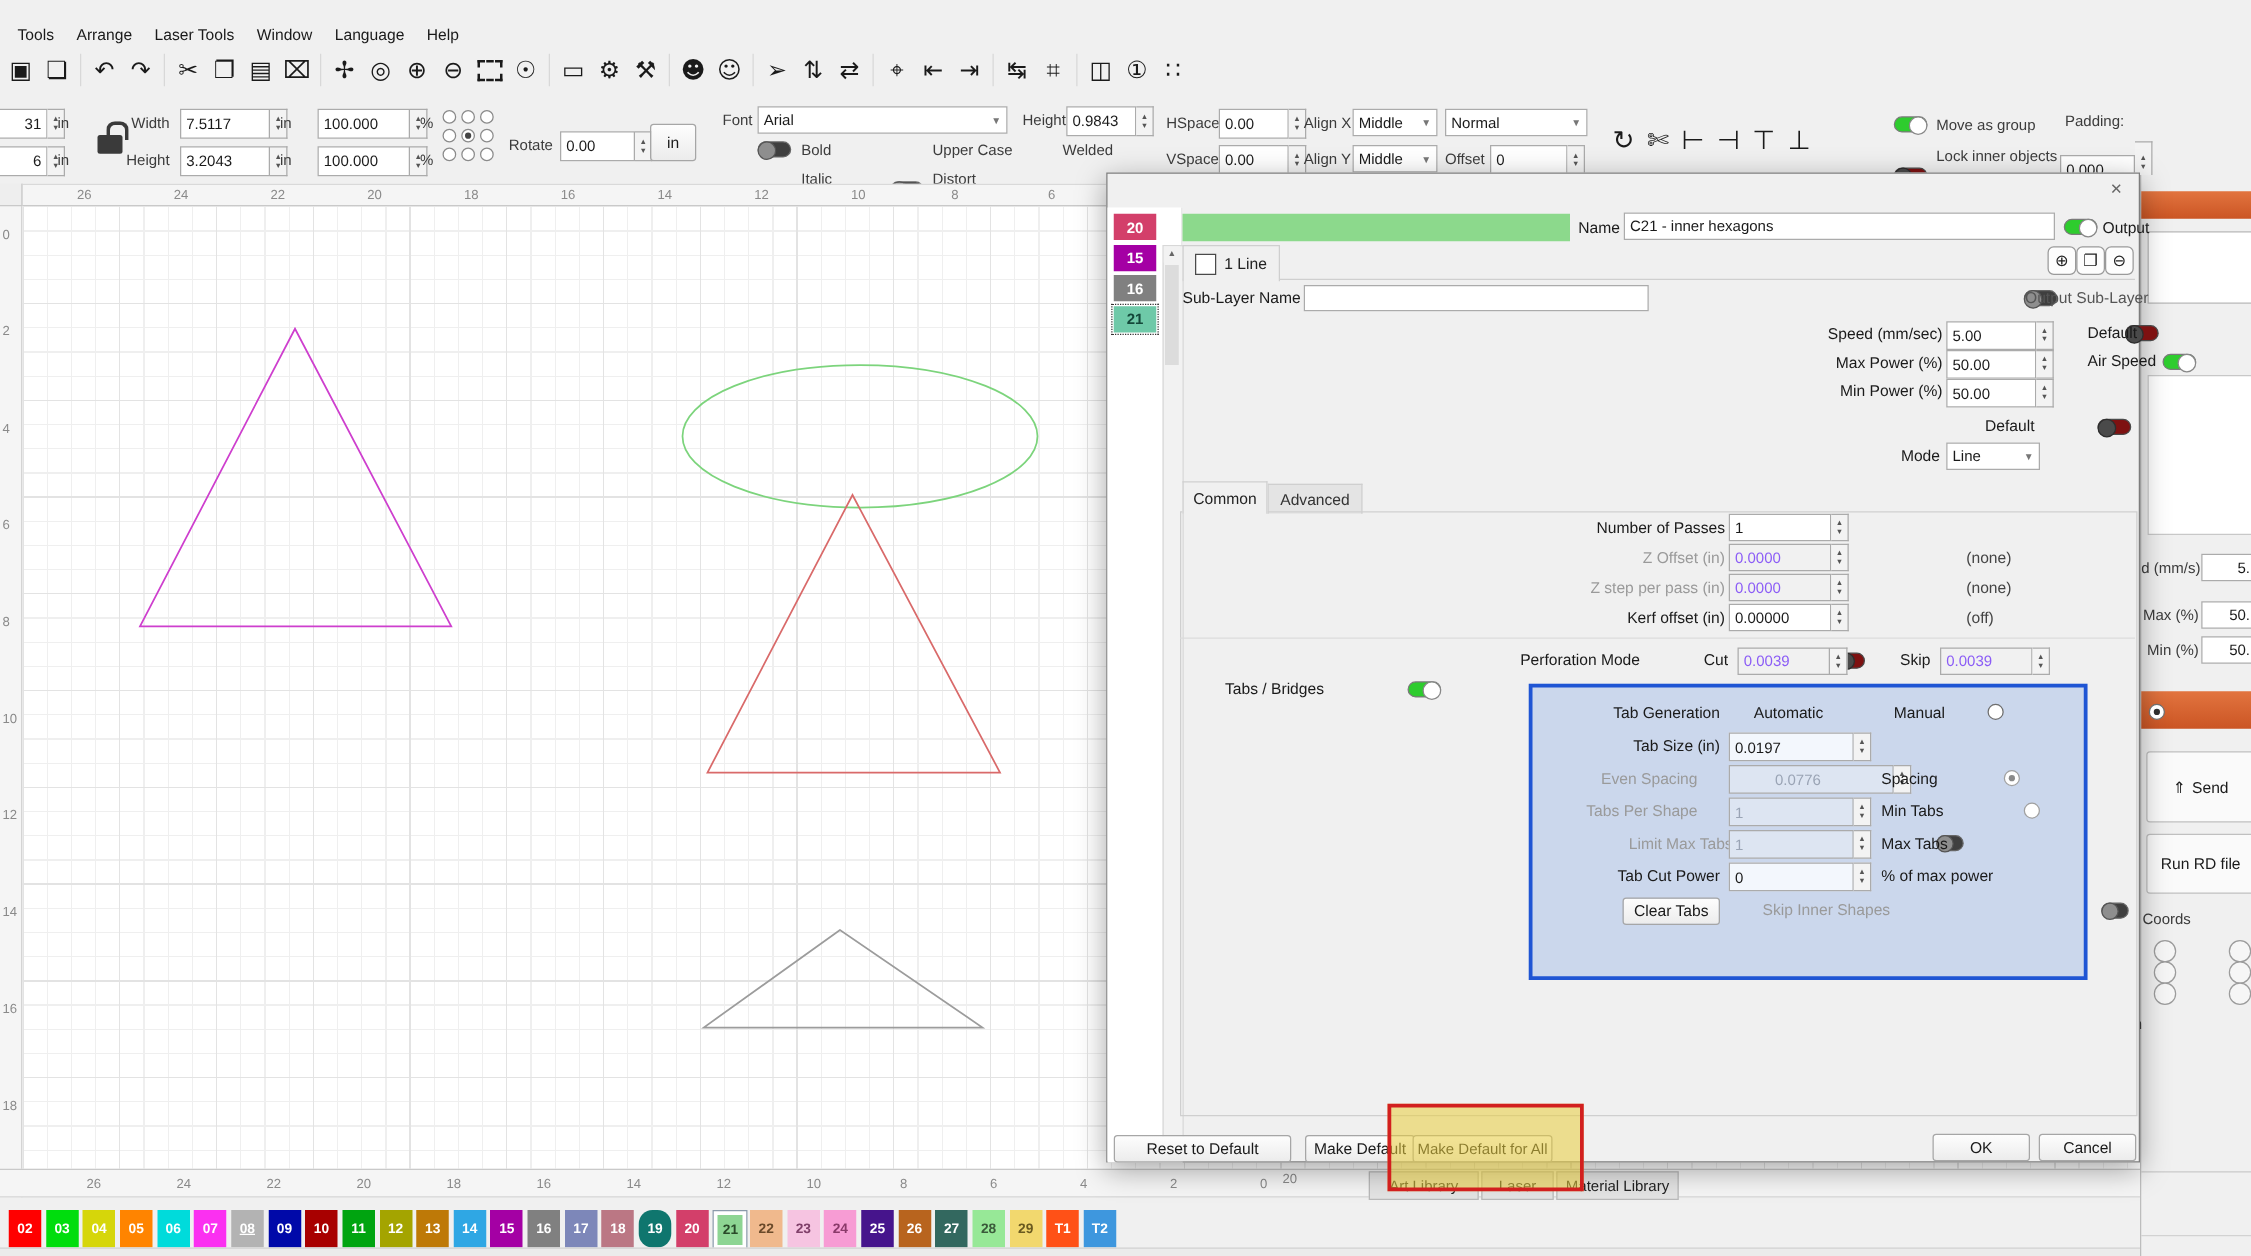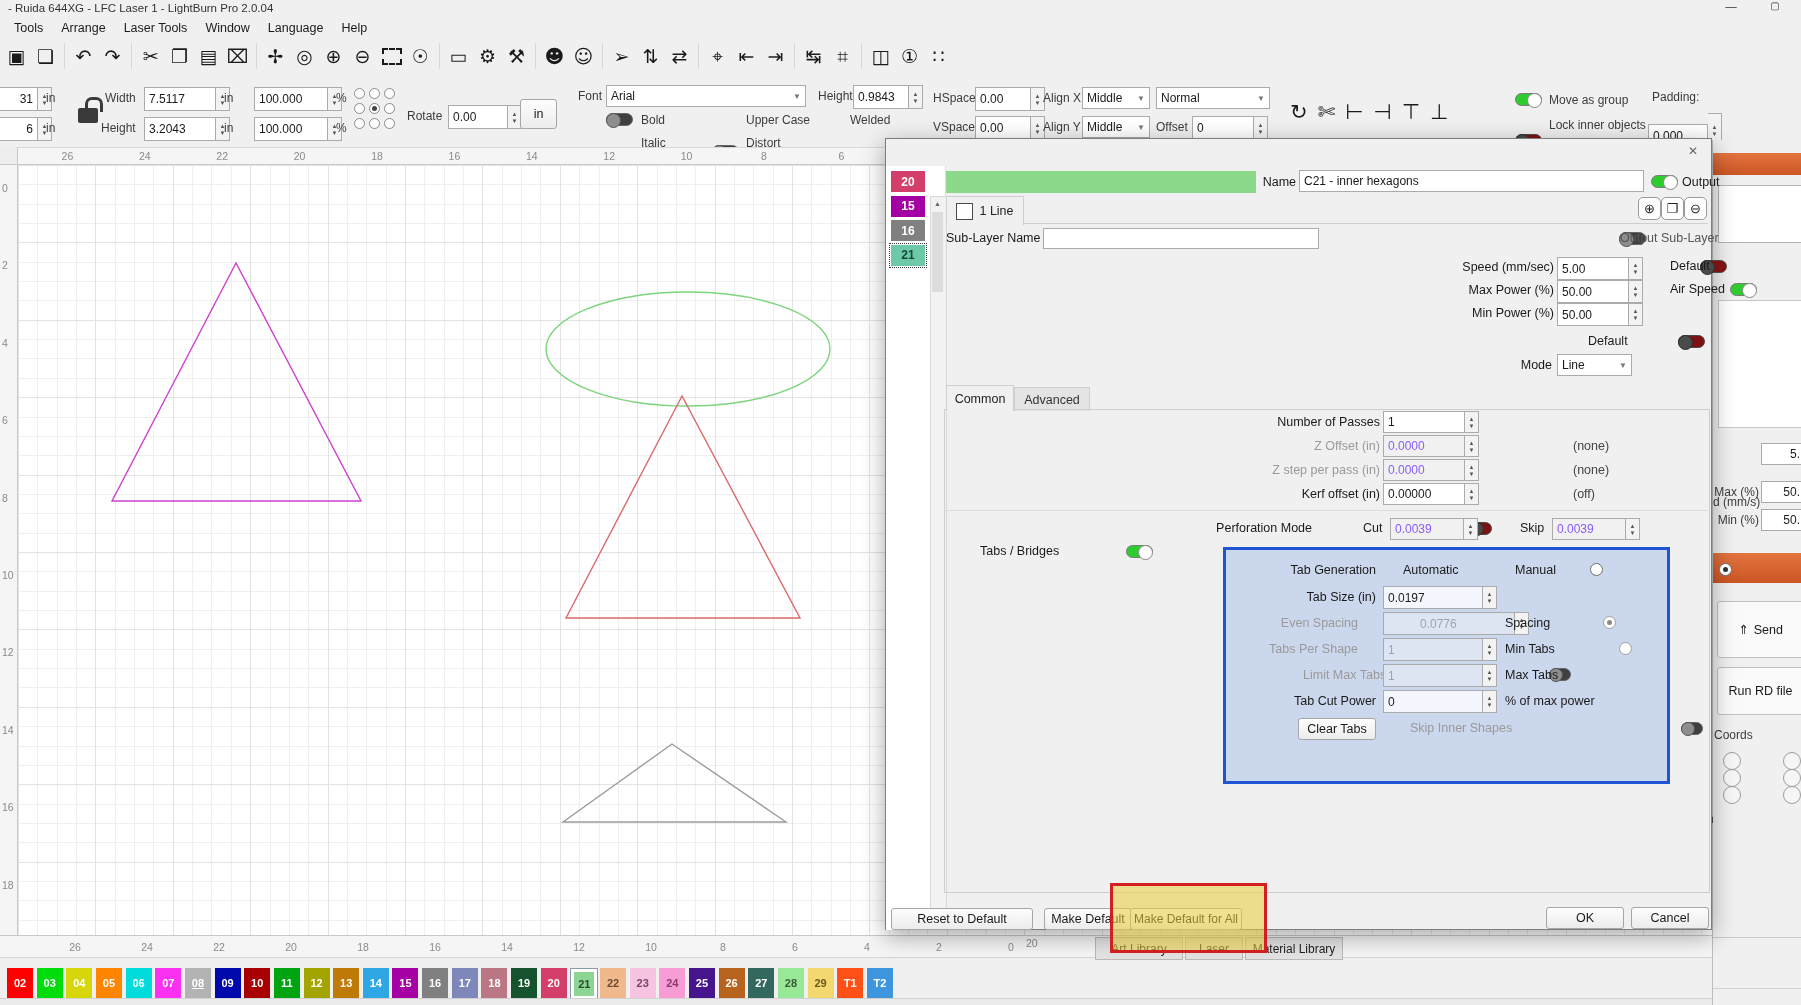--- a/index.html
+++ b/index.html
@@ -102,25 +102,20 @@
   .anch{position:absolute;left:354px;top:88px;display:grid;grid-template-columns:repeat(3,11px);
     grid-template-rows:repeat(3,11px);gap:4px;}
   .anch i{border:1px solid #8a8a8a;border-radius:50%;background:#fff;position:relative;}
   .anch i.sel::after{content:"";position:absolute;inset:2px;border-radius:50%;background:#444;}
 </style>
 </head>
 <body>
 
 <div id="app">
 
-  <div id="titlebar" class="abs">
-    <span class="abs" style="left:8px;top:2px;">- Ruida 644XG - LFC Laser 1 - LightBurn Pro 2.0.04</span>
-    <span class="abs" style="left:1718px;top:0;width:26px;height:18px;text-align:center;">—</span>
-    <span class="abs" style="left:1762px;top:0;width:26px;height:18px;text-align:center;font-size:10px;">▢</span>
-  </div>
 
   <div id="menubar" class="abs">
       <div class="menu-item">Tools</div>
       <div class="menu-item">Arrange</div>
       <div class="menu-item">Laser Tools</div>
       <div class="menu-item">Window</div>
       <div class="menu-item">Language</div>
       <div class="menu-item">Help</div>
     </div>
 
@@ -600,21 +595,21 @@
     <div class="btn abs" style="left:745px;top:768px;width:78px;height:22px;">Cancel</div>
   </div>
 
   <div id="mdfa-btn" class="btn abs" style="font-size:12px;">Make Default for All</div>
   <div id="yellowbox" class="abs"></div>
 
   <div id="rpanel" class="abs">
     <div class="orange" style="top:13px;height:22px;"></div>
     <div class="abs" style="left:5px;top:45px;width:84px;height:58px;background:#fff;border:1px solid #b5b5b5;"></div>
     <div class="abs" style="left:5px;top:160px;width:84px;height:128px;background:#fff;border:1px solid #c8c8c8;"></div>
-    <span class="lbl abs tr" style="left:0;top:307px;width:46px;margin-top:48px;">d (mm/s)</span>
+    <span class="lbl abs tr" style="left:0;top:307px;width:46px;">d (mm/s)</span>
     <div class="field tr abs" style="left:48px;top:303px;width:44px;height:22px;justify-content:flex-end;">5.</div>
     <span class="lbl abs tr" style="left:0;top:345px;width:46px;">Max (%)</span>
     <div class="field tr abs" style="left:48px;top:341px;width:44px;height:22px;justify-content:flex-end;">50.</div>
     <span class="lbl abs tr" style="left:0;top:373px;width:46px;">Min (%)</span>
     <div class="field tr abs" style="left:48px;top:369px;width:44px;height:22px;justify-content:flex-end;">50.</div>
     <div class="orange" style="top:413px;height:30px;"></div>
     <div class="rp-btn" style="top:461px;height:55px;">
       <span class="ico">⇑</span>
       <span>Send</span>
     </div>
@@ -645,21 +640,21 @@
       <div class="sw" style="left: 214.55px; background: rgb(0, 9, 169); color: rgb(255, 255, 255);">09</div>
       <div class="sw" style="left: 244.2px; background: rgb(168, 0, 0); color: rgb(255, 255, 255);">10</div>
       <div class="sw" style="left: 273.85px; background: rgb(0, 164, 16); color: rgb(255, 255, 255);">11</div>
       <div class="sw" style="left: 303.5px; background: rgb(164, 164, 0); color: rgb(255, 255, 255);">12</div>
       <div class="sw" style="left: 333.15px; background: rgb(190, 121, 7); color: rgb(255, 255, 255);">13</div>
       <div class="sw" style="left: 362.8px; background: rgb(47, 167, 228); color: rgb(255, 255, 255);">14</div>
       <div class="sw" style="left: 392.45px; background: rgb(164, 0, 164); color: rgb(255, 255, 255);">15</div>
       <div class="sw" style="left: 422.1px; background: rgb(128, 128, 128); color: rgb(255, 255, 255);">16</div>
       <div class="sw" style="left: 451.75px; background: rgb(125, 135, 185); color: rgb(255, 255, 255);">17</div>
       <div class="sw" style="left: 481.4px; background: rgb(187, 119, 132); color: rgb(255, 255, 255);">18</div>
-      <div class="sw" style="left: 511.05px; background: #14532d; color: rgb(255, 255, 255);">19</div>
+      <div class="sw" style="left: 511.05px; background: #0f766e; color: rgb(255, 255, 255); border-radius: 11px;">19</div>
       <div class="sw" style="left: 540.7px; background: rgb(211, 63, 106); color: rgb(255, 255, 255);">20</div>
       <div class="sw sel" style="left: 570.35px;">
         <div class="inner" style="background: rgb(141, 213, 147); color: rgb(42, 74, 42);">21</div>
       </div>
       <div class="sw" style="left: 600px; background: rgb(240, 185, 141); color: rgb(106, 74, 42);">22</div>
       <div class="sw" style="left: 629.65px; background: rgb(246, 196, 225); color: rgb(128, 64, 106);">23</div>
       <div class="sw" style="left: 659.3px; background: rgb(247, 156, 212); color: rgb(138, 58, 106);">24</div>
       <div class="sw" style="left: 688.95px; background: rgb(70, 20, 140); color: rgb(255, 255, 255);">25</div>
       <div class="sw" style="left: 718.6px; background: rgb(184, 100, 30); color: rgb(255, 255, 255);">26</div>
       <div class="sw" style="left: 748.25px; background: rgb(51, 104, 95); color: rgb(255, 255, 255);">27</div>

